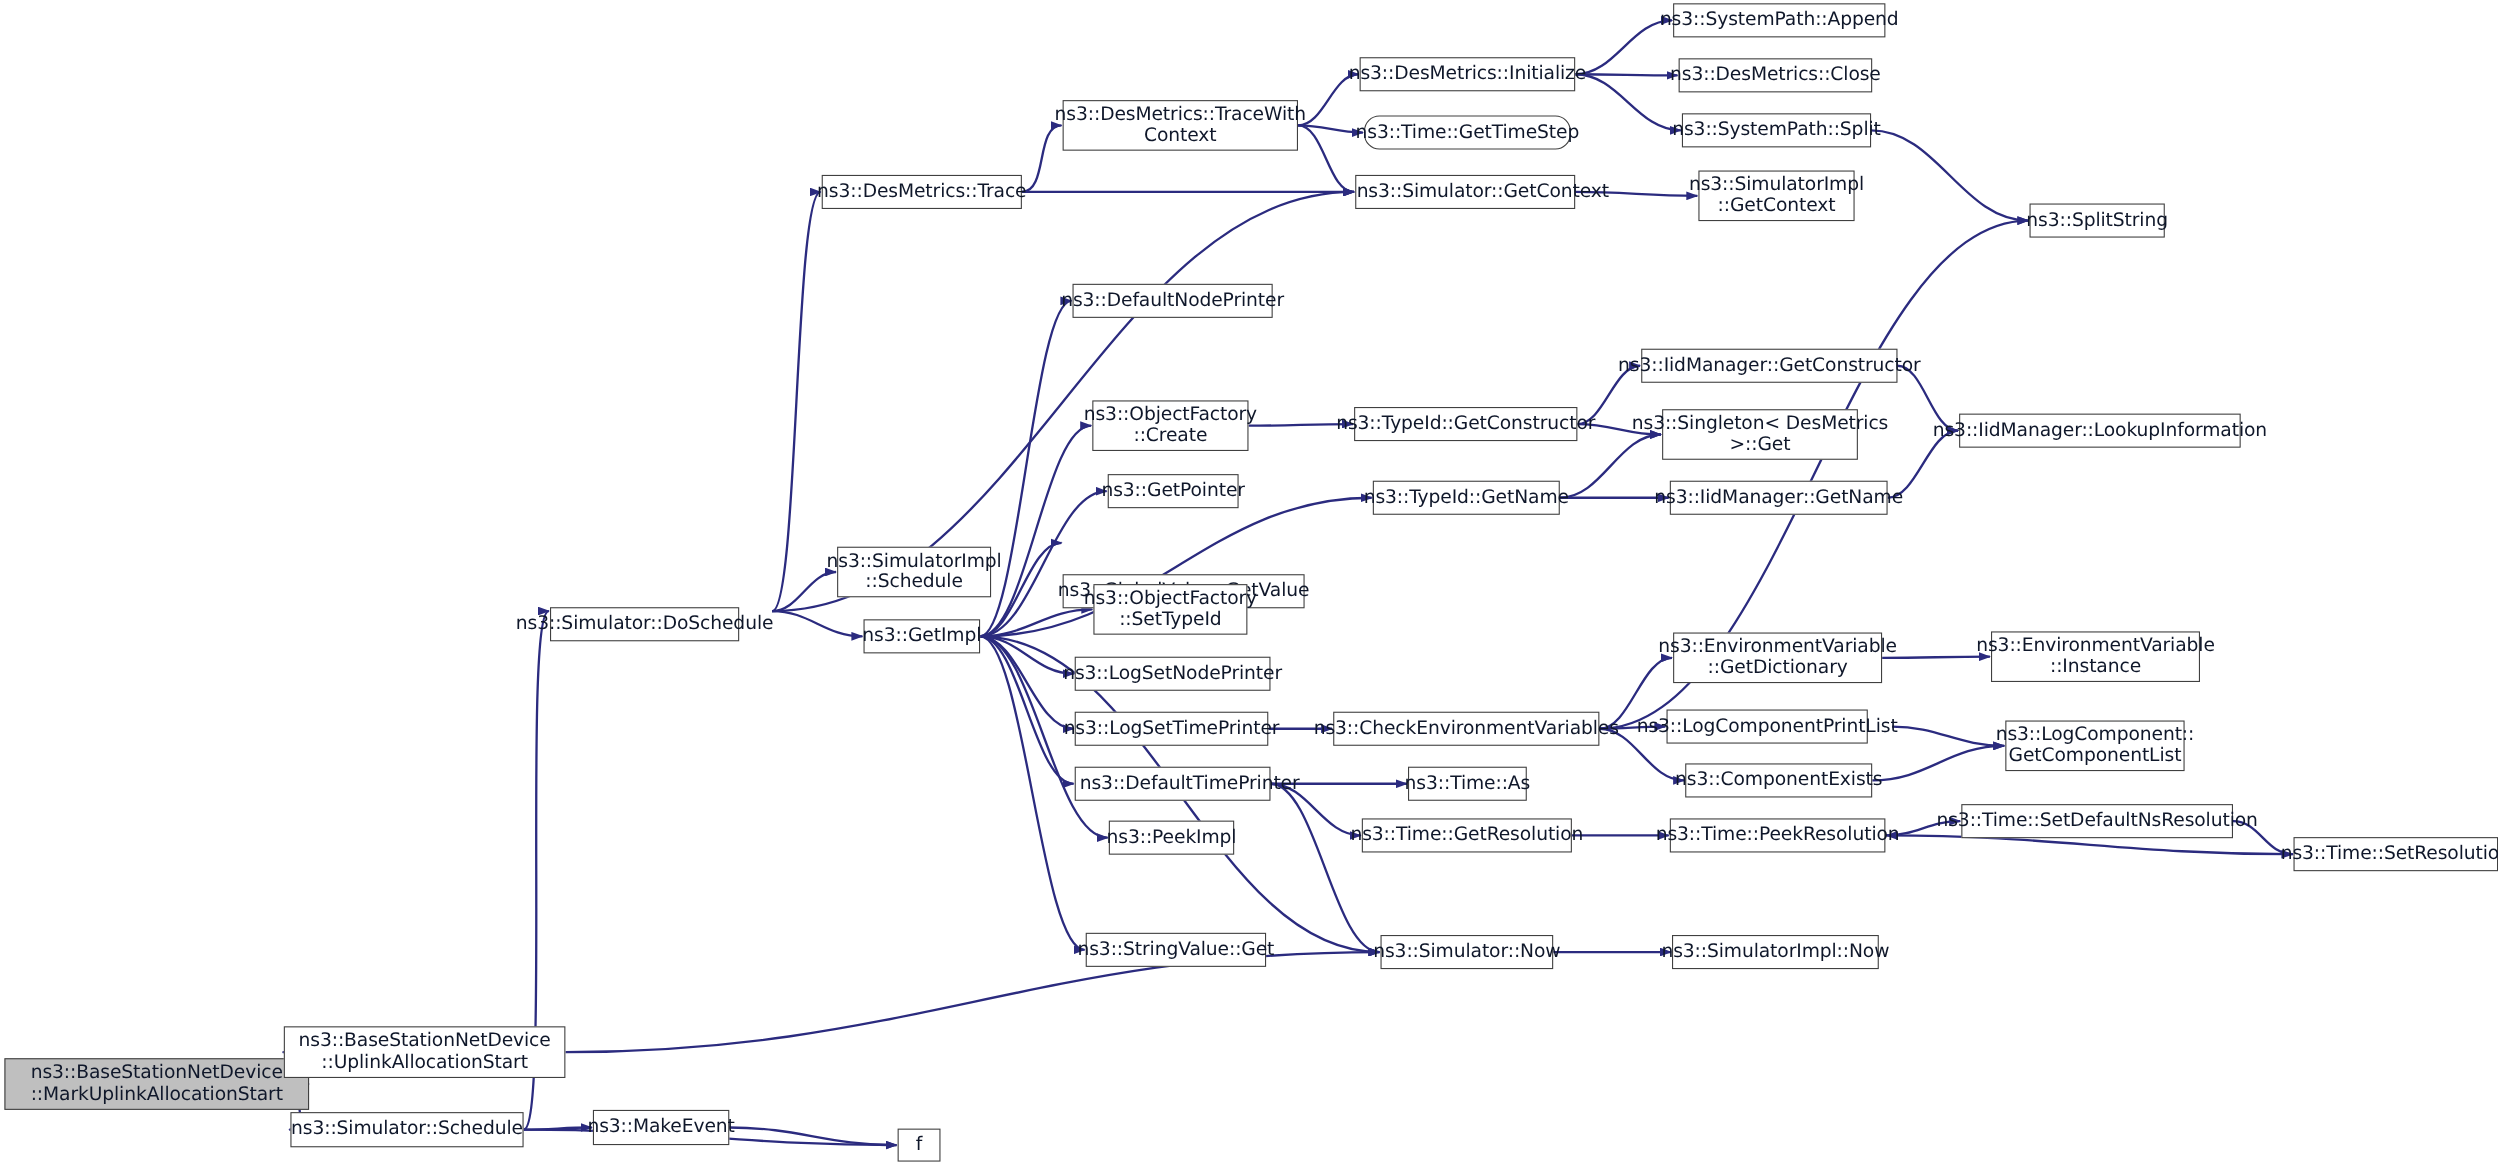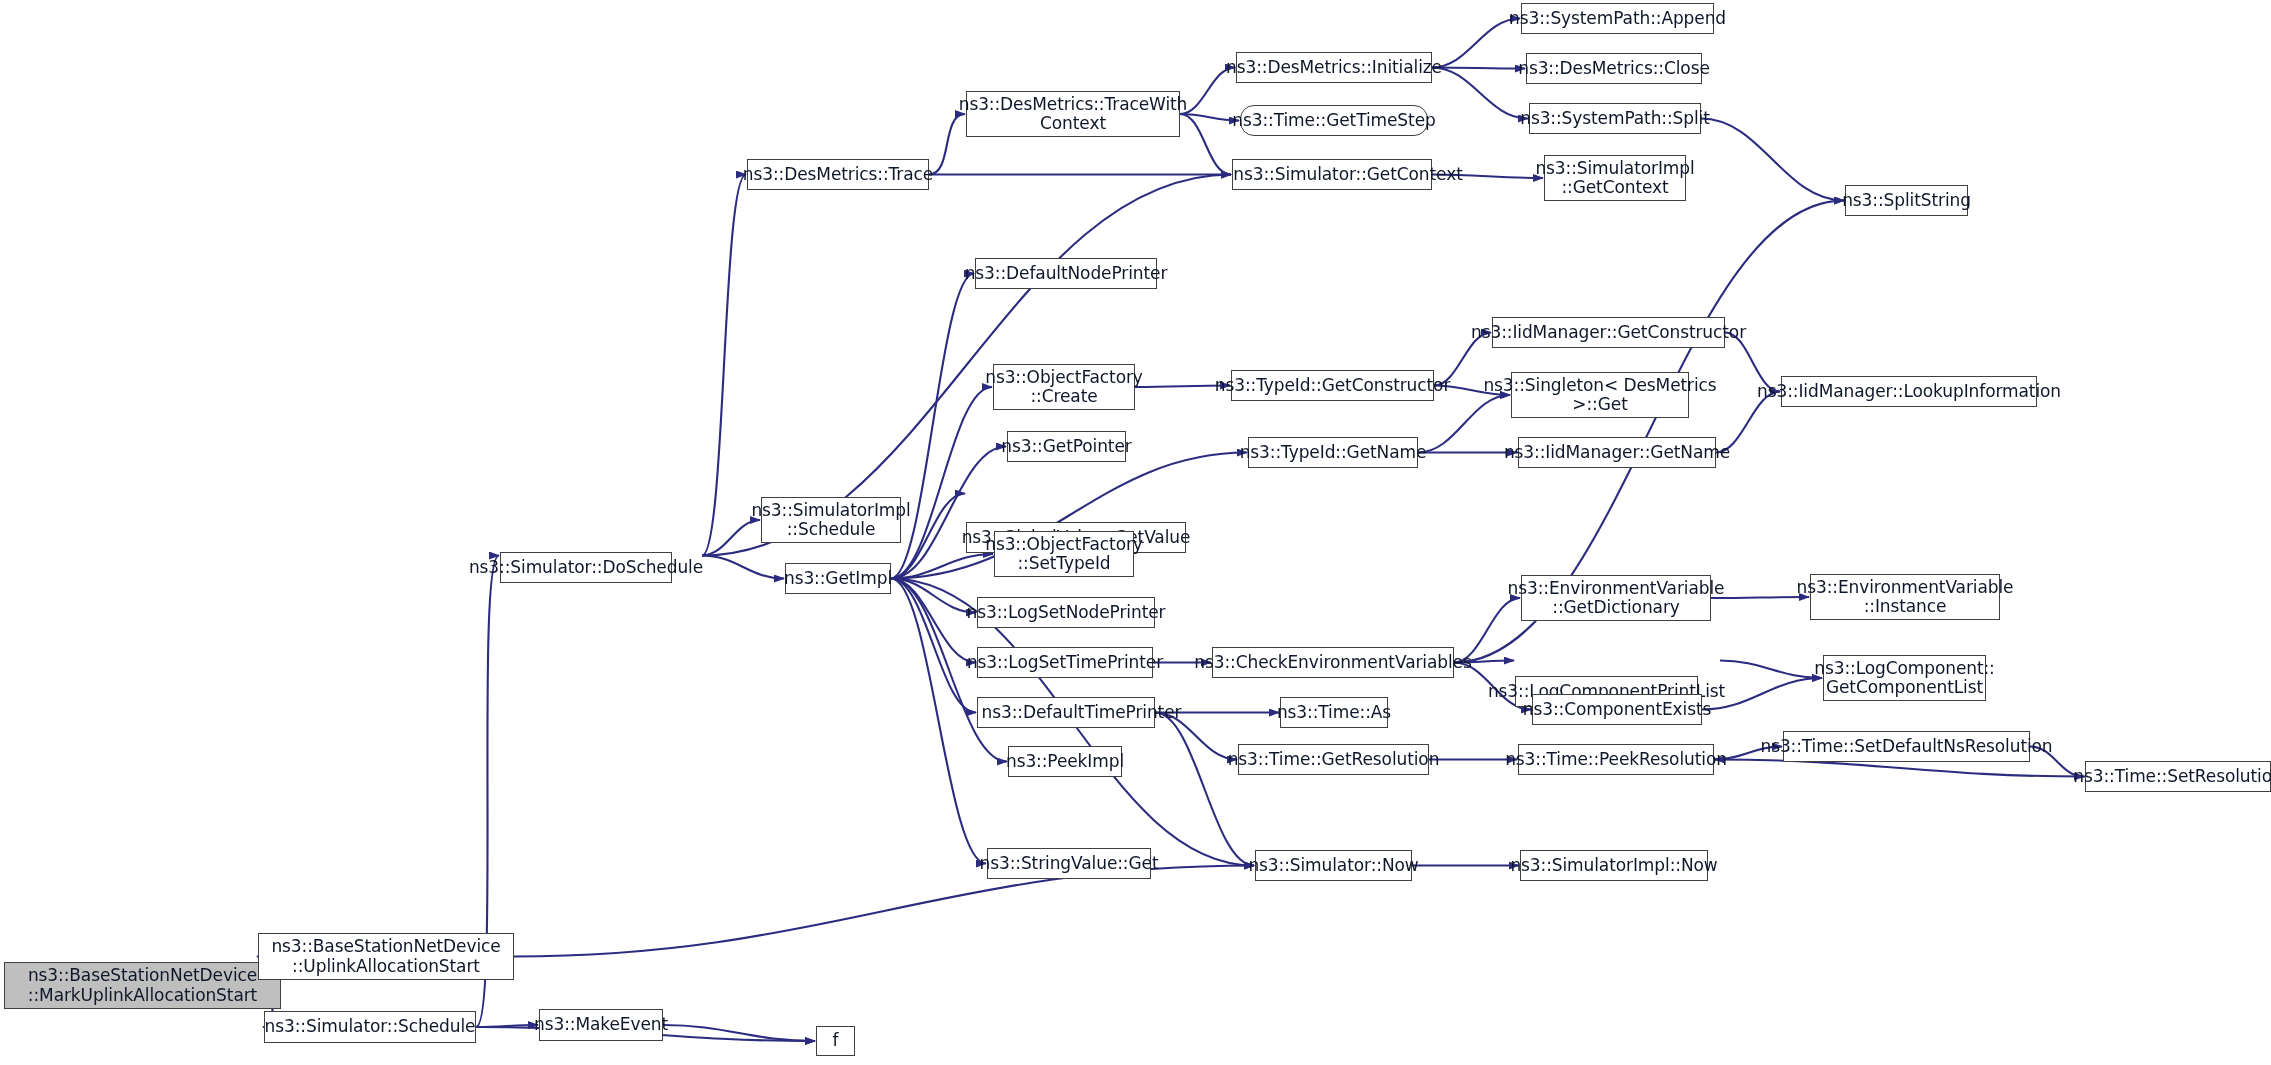--- a/index.html
+++ b/index.html
@@ -152,21 +152,21 @@
       <div class="node" style="left: 1231px; top: 370px; width: 203px; height: 31px;">ns3::TypeId::GetConstructor</div>
       <div class="node" style="left: 1248px; top: 437px; width: 170px; height: 31px;">ns3::TypeId::GetName</div>
       <div class="node" style="left: 1492px; top: 317px; width: 233px; height: 31px;">ns3::IidManager::GetConstructor</div>
       <div class="node" style="left: 1511px; top: 372px; width: 178px; height: 46px;">ns3::Singleton&lt; DesMetrics
 &gt;::Get</div>
       <div class="node" style="left: 1518px; top: 437px; width: 198px; height: 31px;">ns3::IidManager::GetName</div>
       <div class="node" style="left: 1781px; top: 376px; width: 256px; height: 31px;">ns3::IidManager::LookupInformation</div>
       <div class="node" style="left: 1212px; top: 647px; width: 242px; height: 31px;">ns3::CheckEnvironmentVariables</div>
       <div class="node" style="left: 1521px; top: 575px; width: 190px; height: 46px;">ns3::EnvironmentVariable
 ::GetDictionary</div>
-      <div class="node" style="left: 1515px; top: 645px; width: 183px; height: 31px; margin-top: 31px;">ns3::LogComponentPrintList</div>
+      <div class="node" style="left: 1515px; top: 645px; width: 183px; height: 31px;">ns3::LogComponentPrintList</div>
       <div class="node" style="left: 1532px; top: 694px; width: 170px; height: 31px;">ns3::ComponentExists</div>
       <div class="node" style="left: 1810px; top: 574px; width: 190px; height: 46px;">ns3::EnvironmentVariable
 ::Instance</div>
       <div class="node" style="left: 1823px; top: 655px; width: 163px; height: 46px;">ns3::LogComponent::
 GetComponentList</div>
       <div class="node" style="left: 1280px; top: 697px; width: 108px; height: 31px;">ns3::Time::As</div>
       <div class="node" style="left: 1238px; top: 744px; width: 191px; height: 31px;">ns3::Time::GetResolution</div>
       <div class="node" style="left: 1518px; top: 744px; width: 196px; height: 31px;">ns3::Time::PeekResolution</div>
       <div class="node" style="left: 1783px; top: 731px; width: 247px; height: 31px;">ns3::Time::SetDefaultNsResolution</div>
       <div class="node" style="left: 2085px; top: 761px; width: 186px; height: 31px;">ns3::Time::SetResolution</div>

